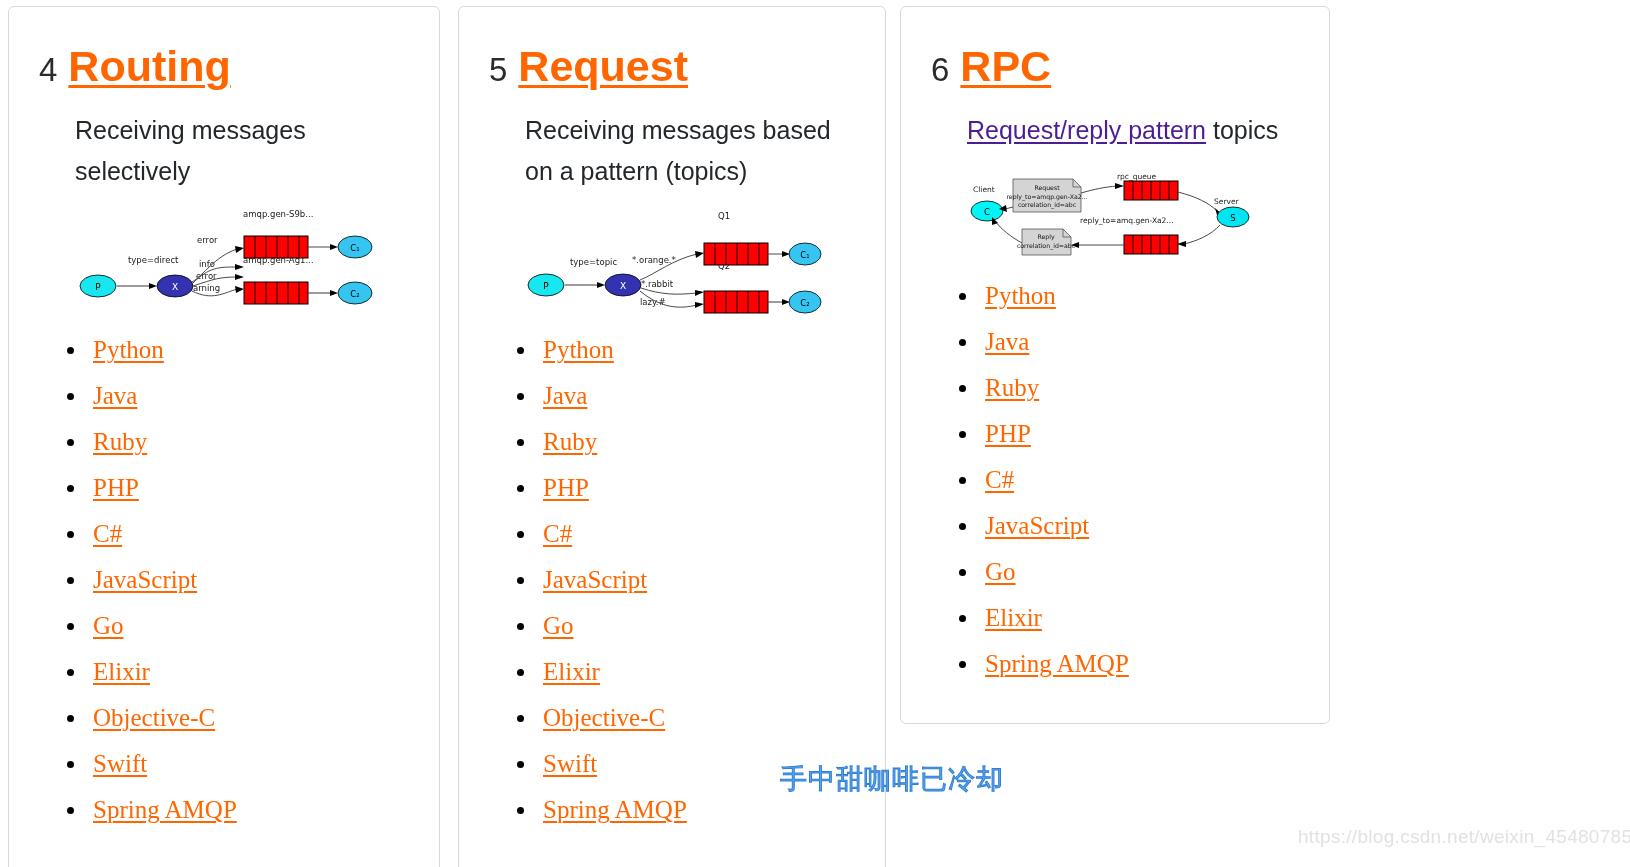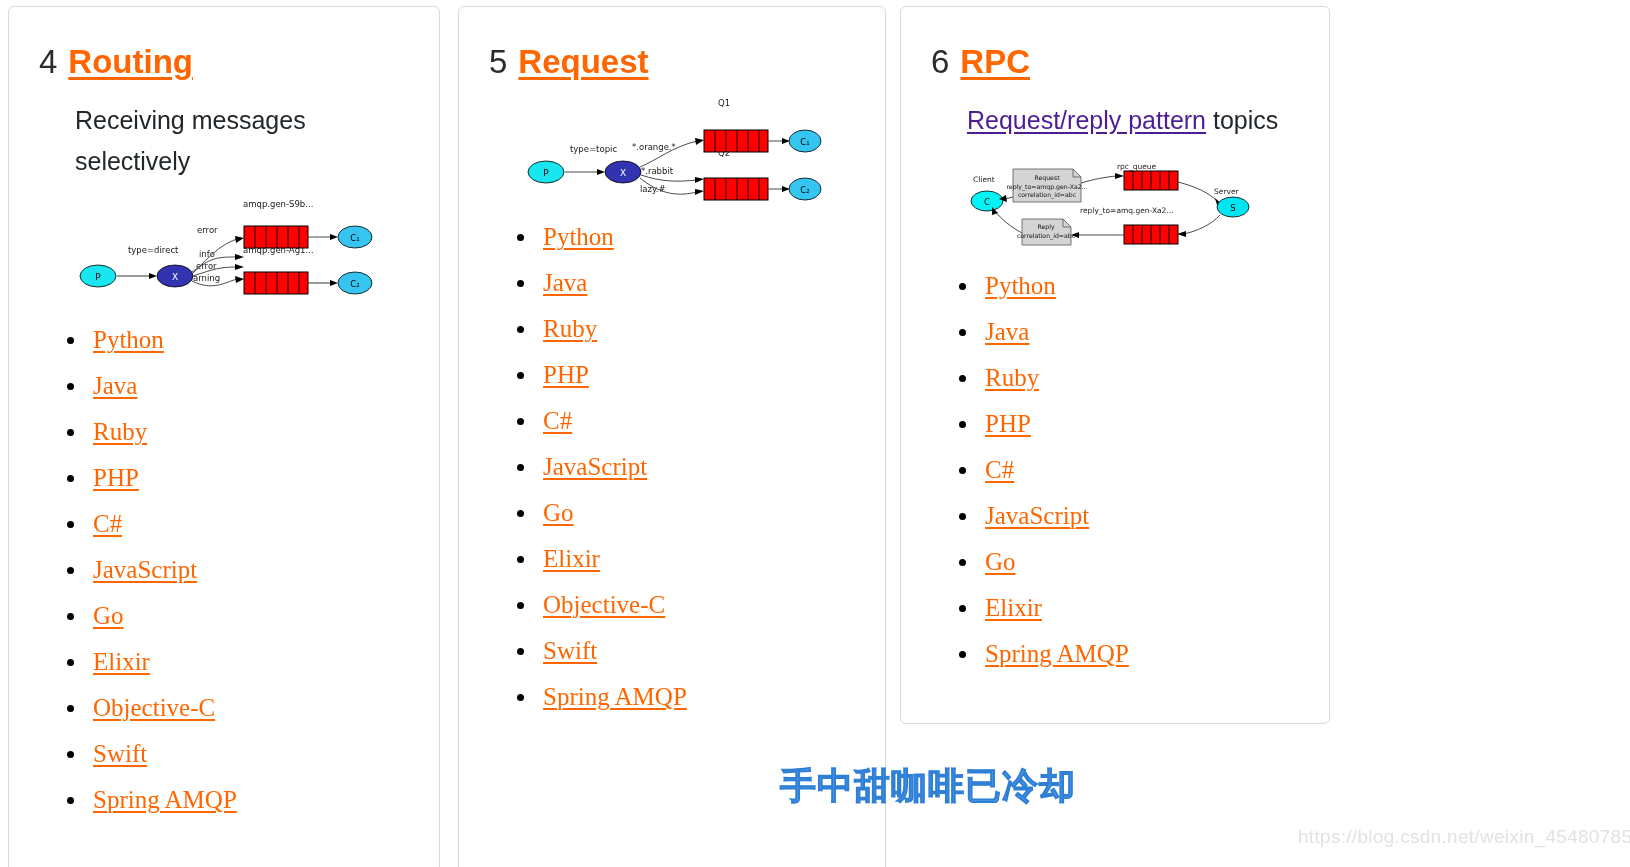--- a/index.html
+++ b/index.html
@@ -45,21 +45,21 @@
     color: #2b2b2b;
     letter-spacing: 0px;
   }
   .head-num {
     font-size: 33px;
     color: #2b2b2b;
     margin-right: 11px;
     font-weight: 400;
   }
   .head-link {
-    font-size: 33px;
+    font-size: 43px;
     color: #ff6600;
     font-weight: 700;
     text-decoration: underline;
     text-underline-offset: 4px;
     text-decoration-thickness: 3px;
     cursor: pointer;
   }
 
   .card-sub {
     padding: 22px 30px 0 66px;
@@ -114,22 +114,22 @@
     cursor: pointer;
     font-size: 25px;
     font-family: Liberation Serif, serif;
   }
 
   
   .wm-cn {
     position: absolute;
     left: 780px;
     top: 762px;
-    font-size: 36px;
-    font-weight: 700;
+    font-size: 27px;
+    font-weight: 400;
     line-height: 1.32;
     letter-spacing: 1px;
     pointer-events: none;
     white-space: nowrap;
   }
   .wm-cn .l1 {
     color: #5fa8ee;
     -webkit-text-stroke: 1px #2f7fd6;
     text-shadow: 0 0 1px #ffffff;
   }
@@ -236,20 +236,21 @@
       <li class="lang-item"><span class="lang-link">Swift</span></li>
       <li class="lang-item"><span class="lang-link">Spring AMQP</span></li>
     </ul>
   </div>
 
   <div class="card card-2">
     <div class="card-head">
       <span class="head-num">5</span>
       <span class="head-link">Request</span>
     </div>
+    <div class="card-sub">Receiving messages based on a pattern (topics)</div>
 
     <div class="diagram-wrap">
       <svg width="300" height="112" viewBox="0 0 300 112">
         <text x="196" y="14" font-size="8.5" fill="#1a1a1a">Q1</text>
         <text x="196" y="64" font-size="8.5" fill="#1a1a1a">Q2</text>
         <text x="48" y="60" font-size="8.5" fill="#1a1a1a">type=topic</text>
         <text x="110" y="58" font-size="8.5" fill="#1a1a1a">*.orange.*</text>
         <text x="112" y="82" font-size="8.5" fill="#1a1a1a">*.*.rabbit</text>
         <text x="118" y="100" font-size="8.5" fill="#1a1a1a">lazy.#</text>
 

